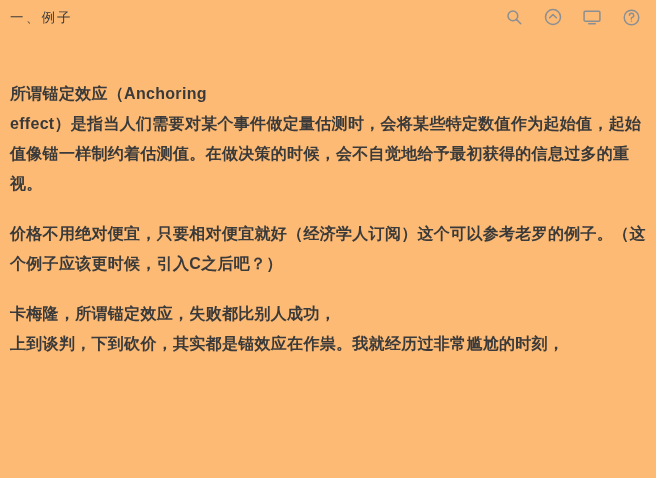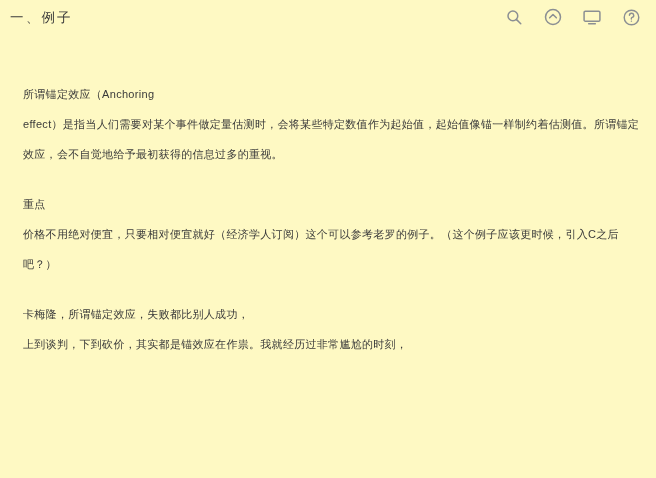--- a/index.html
+++ b/index.html
@@ -11,21 +11,21 @@
     height: 478px;
     background: #f6f5f1;
     font-family: "Liberation Sans", sans-serif;
     color: #3c3c3c;
     overflow: hidden;
   }
   .page {
     position: relative;
     width: 656px;
     height: 478px;
-    background: #fef9c3;
+    background: #fdba74;
     box-sizing: border-box;
   }
   .toolbar {
     position: absolute;
     top: 0;
     right: 4px;
     height: 34px;
     display: flex;
     align-items: center;
     gap: 17px;
@@ -49,28 +49,29 @@
     padding: 0;
   }
   .heading {
     font-size: 13.5px;
     line-height: 31px;
     letter-spacing: 2.2px;
     color: #3a3a3a;
     padding-left: 10px;
   }
   .para {
-    font-size: 11px;
+    font-size: 16px;
     line-height: 30px;
     letter-spacing: 0.3px;
     color: #3a3a3a;
-    padding-left: 23px;
+    padding-left: 10px;
     padding-right: 6px;
     white-space: pre-wrap;
     word-break: break-word;
+    font-weight: bold;
   }
   .gap-md { height: 20px; }
   .gap-lg { height: 26px; }
   .spacer-top { height: 2px; }
 </style>
 </head>
 <body>
 
 <div class="page">
 
@@ -104,24 +105,23 @@
 
   <div class="content">
     <div class="spacer-top"></div>
 
     <div class="heading">一、例子</div>
     <div class="gap-md"></div>
 
     <div class="gap-lg"></div>
 
     <div class="para">所谓锚定效应（Anchoring</div>
-    <div class="para">effect）是指当人们需要对某个事件做定量估测时，会将某些特定数值作为起始值，起始值像锚一样制约着估测值。所谓锚定效应，会不自觉地给予最初获得的信息过多的重视。</div>
+    <div class="para">effect）是指当人们需要对某个事件做定量估测时，会将某些特定数值作为起始值，起始值像锚一样制约着估测值。在做决策的时候，会不自觉地给予最初获得的信息过多的重视。</div>
     <div class="gap-md"></div>
 
-    <div class="para">重点</div>
     <div class="para">价格不用绝对便宜，只要相对便宜就好（经济学人订阅）这个可以参考老罗的例子。（这个例子应该更时候，引入C之后吧？）</div>
     <div class="gap-md"></div>
 
     <div class="para">卡梅隆，所谓锚定效应，失败都比别人成功，</div>
     <div class="para">上到谈判，下到砍价，其实都是锚效应在作祟。我就经历过非常尴尬的时刻，</div>
   </div>
 
 </div>
 
 </body></html>

